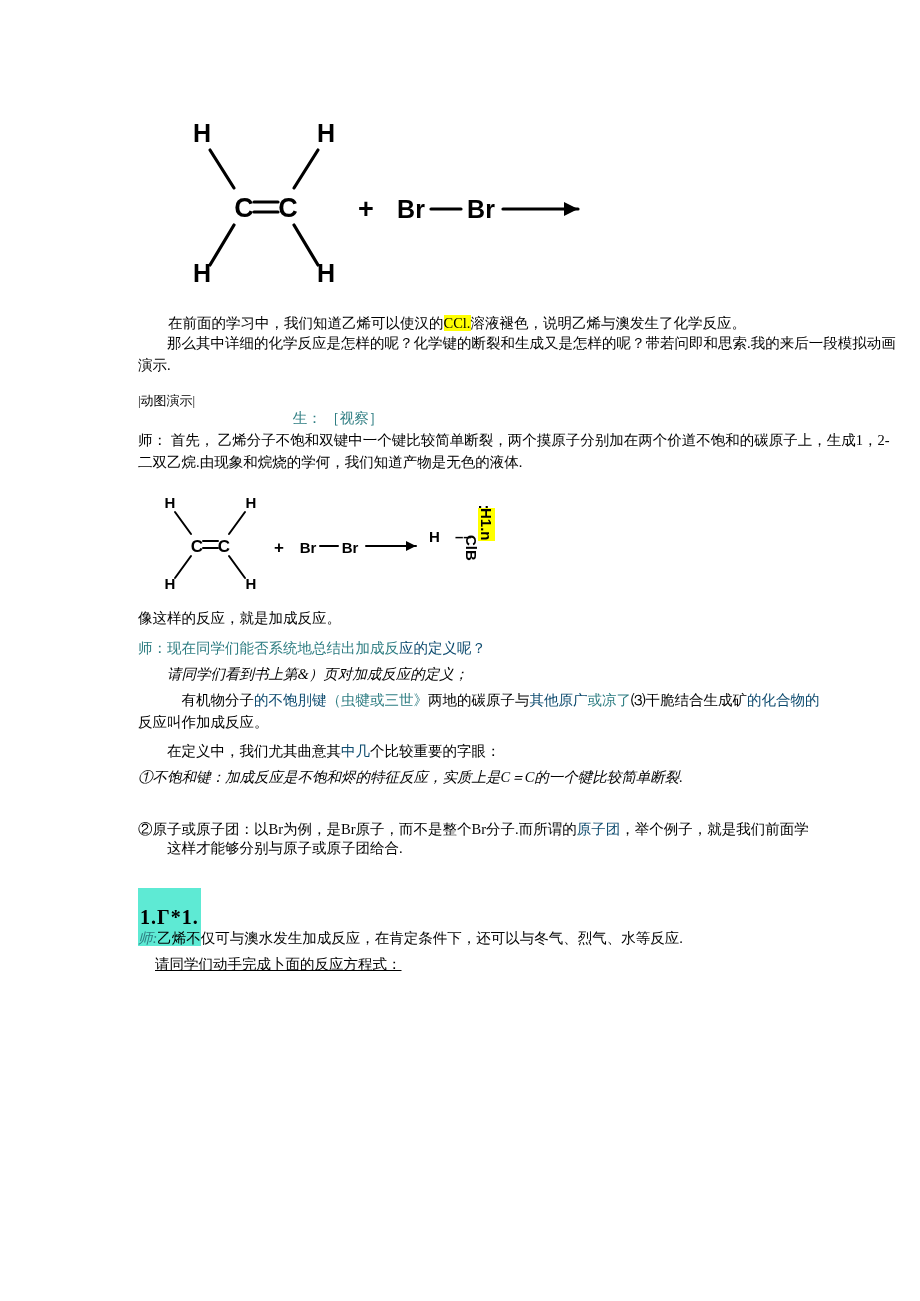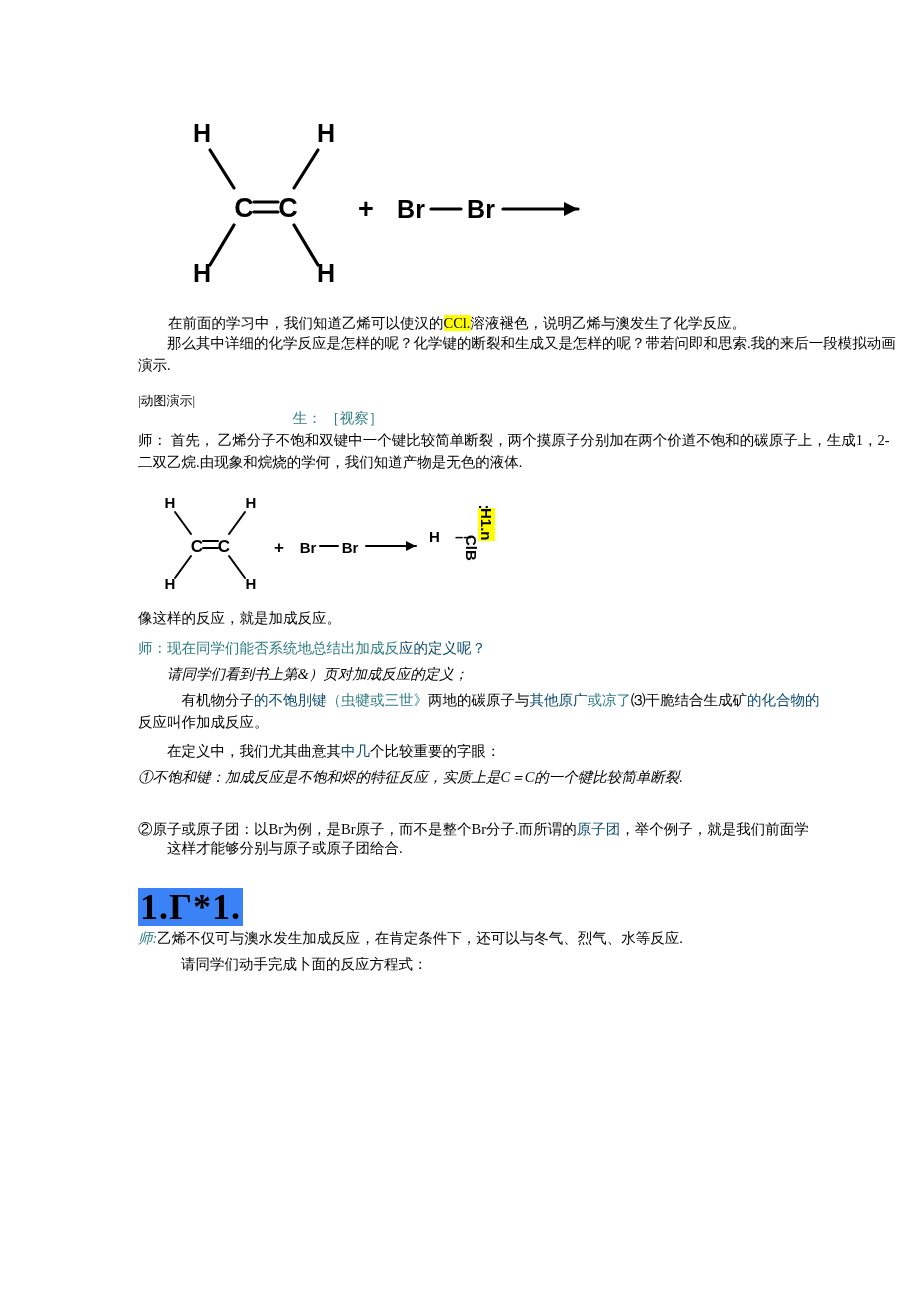--- a/index.html
+++ b/index.html
@@ -52,26 +52,26 @@
   .hl-yellow {
     background: #ffff00;
   }
   .teal { color: #2e7d82; }
   .blue { color: #0c4a6e; }
 
   .big-num {
     position: absolute;
     font-family: "Liberation Serif", serif;
     font-weight: bold;
-    font-size: 36px;
+    font-size: 20px;
     letter-spacing: 1px;
-    background: #3b82f6;
+    background: #5eead4;
     color: #000;
     line-height: 1;
-    padding: 1px 2px;
+    padding: 19px 2px;
   }
 
   
   .product {
     position: absolute;
     font-family: "Liberation Sans", sans-serif;
     font-weight: bold;
     font-size: 15px;
     color: #000;
   }
@@ -176,15 +176,15 @@
   <div class="para" style="left:138px; top:792px; width:700px; text-indent:2em;margin-top:45px;">这样才能够分别与原子或原子团给合.</div>
 
   <div class="para" style="left:138px; top:818px; width:762px;font-family:Liberation Serif, serif;"><span>②原子或原子团：以</span><span>Br</span><span>为例，是</span><span>Br</span><span>原子，而不是整个</span><span>Br</span><span>分子.而所谓的</span><span class="blue">原子团</span><span>，举个例子，就是我们前面学</span></div>
 
 
 
   <div class="big-num" style="left:138px; top:888px;">1.Γ*1.</div>
 
   <div class="para" style="left:138px; top:927px; width:762px;"><span class="teal" style="font-style:italic">师:</span><span>乙烯不仅可与澳水发生加成反应，在肯定条件下，还可以与冬气、烈气、水等反应.</span></div>
 
-  <div class="para" style="left:152px; top:953px; width:700px; text-indent:2em;">请同学们动手完成卜面的反应方程式：</div>
+  <div class="para" style="left:126px; top:953px; width:700px; text-indent:2em;text-decoration:underline;">请同学们动手完成卜面的反应方程式：</div>
 
 </div>
 
 </body></html>

